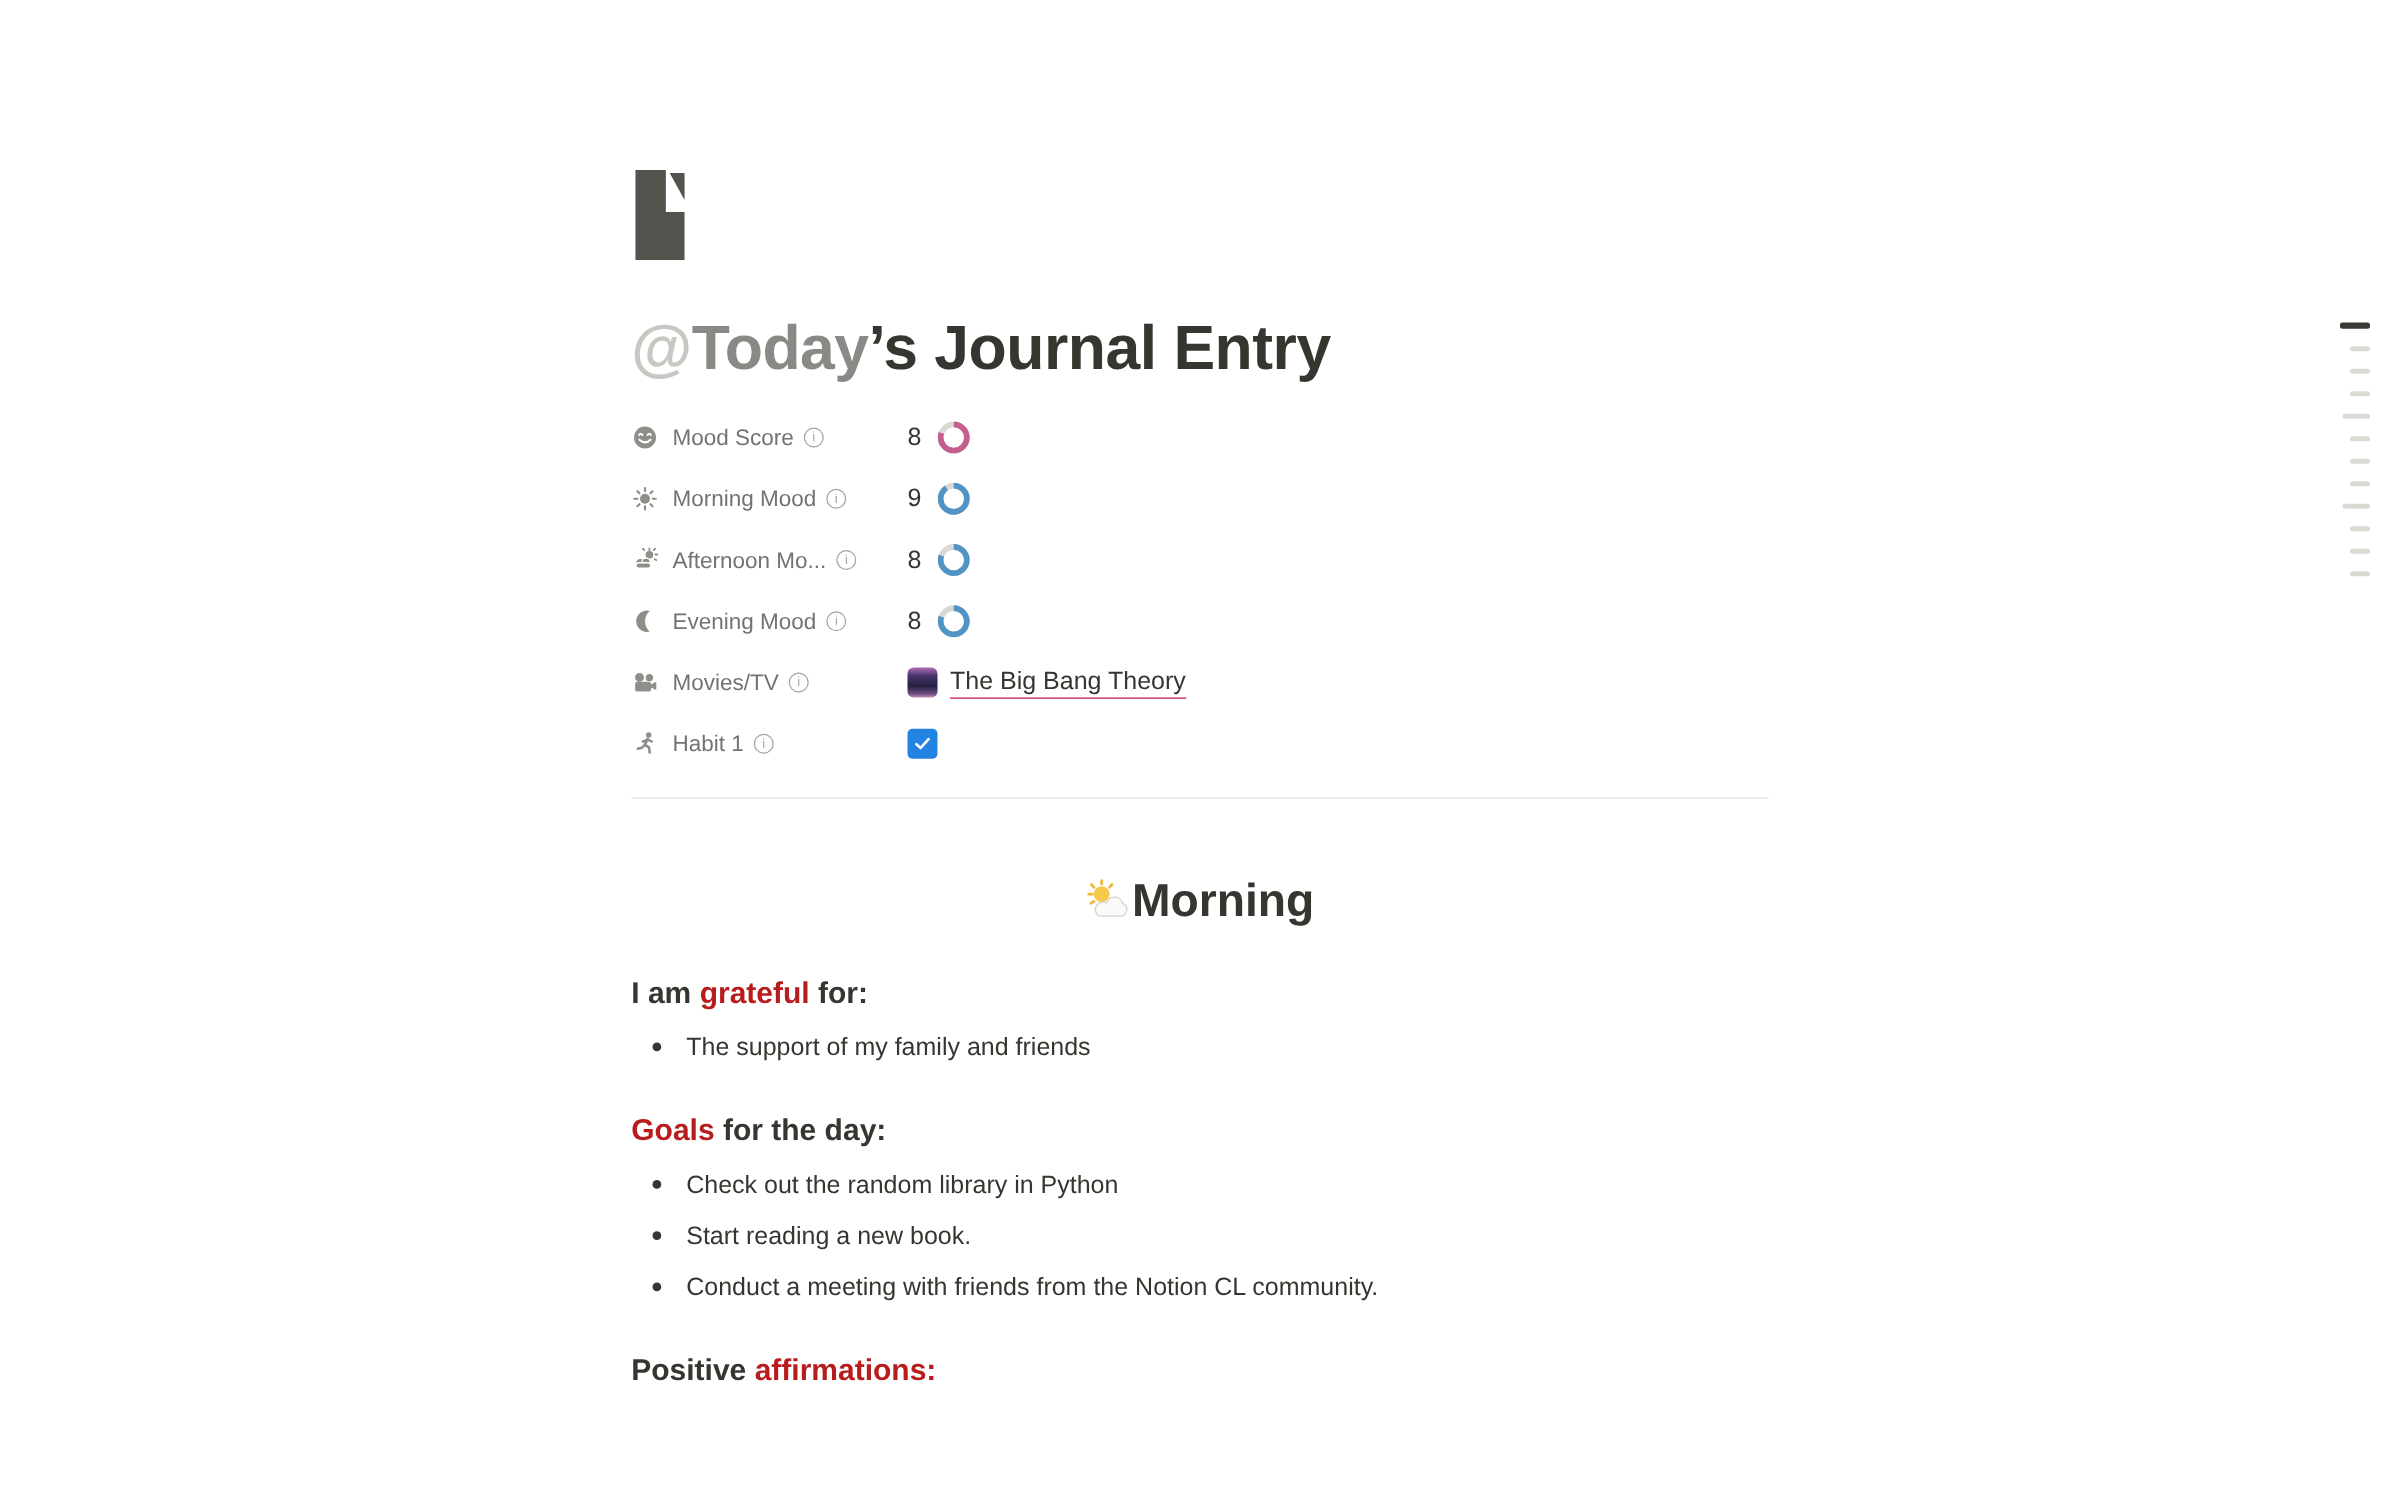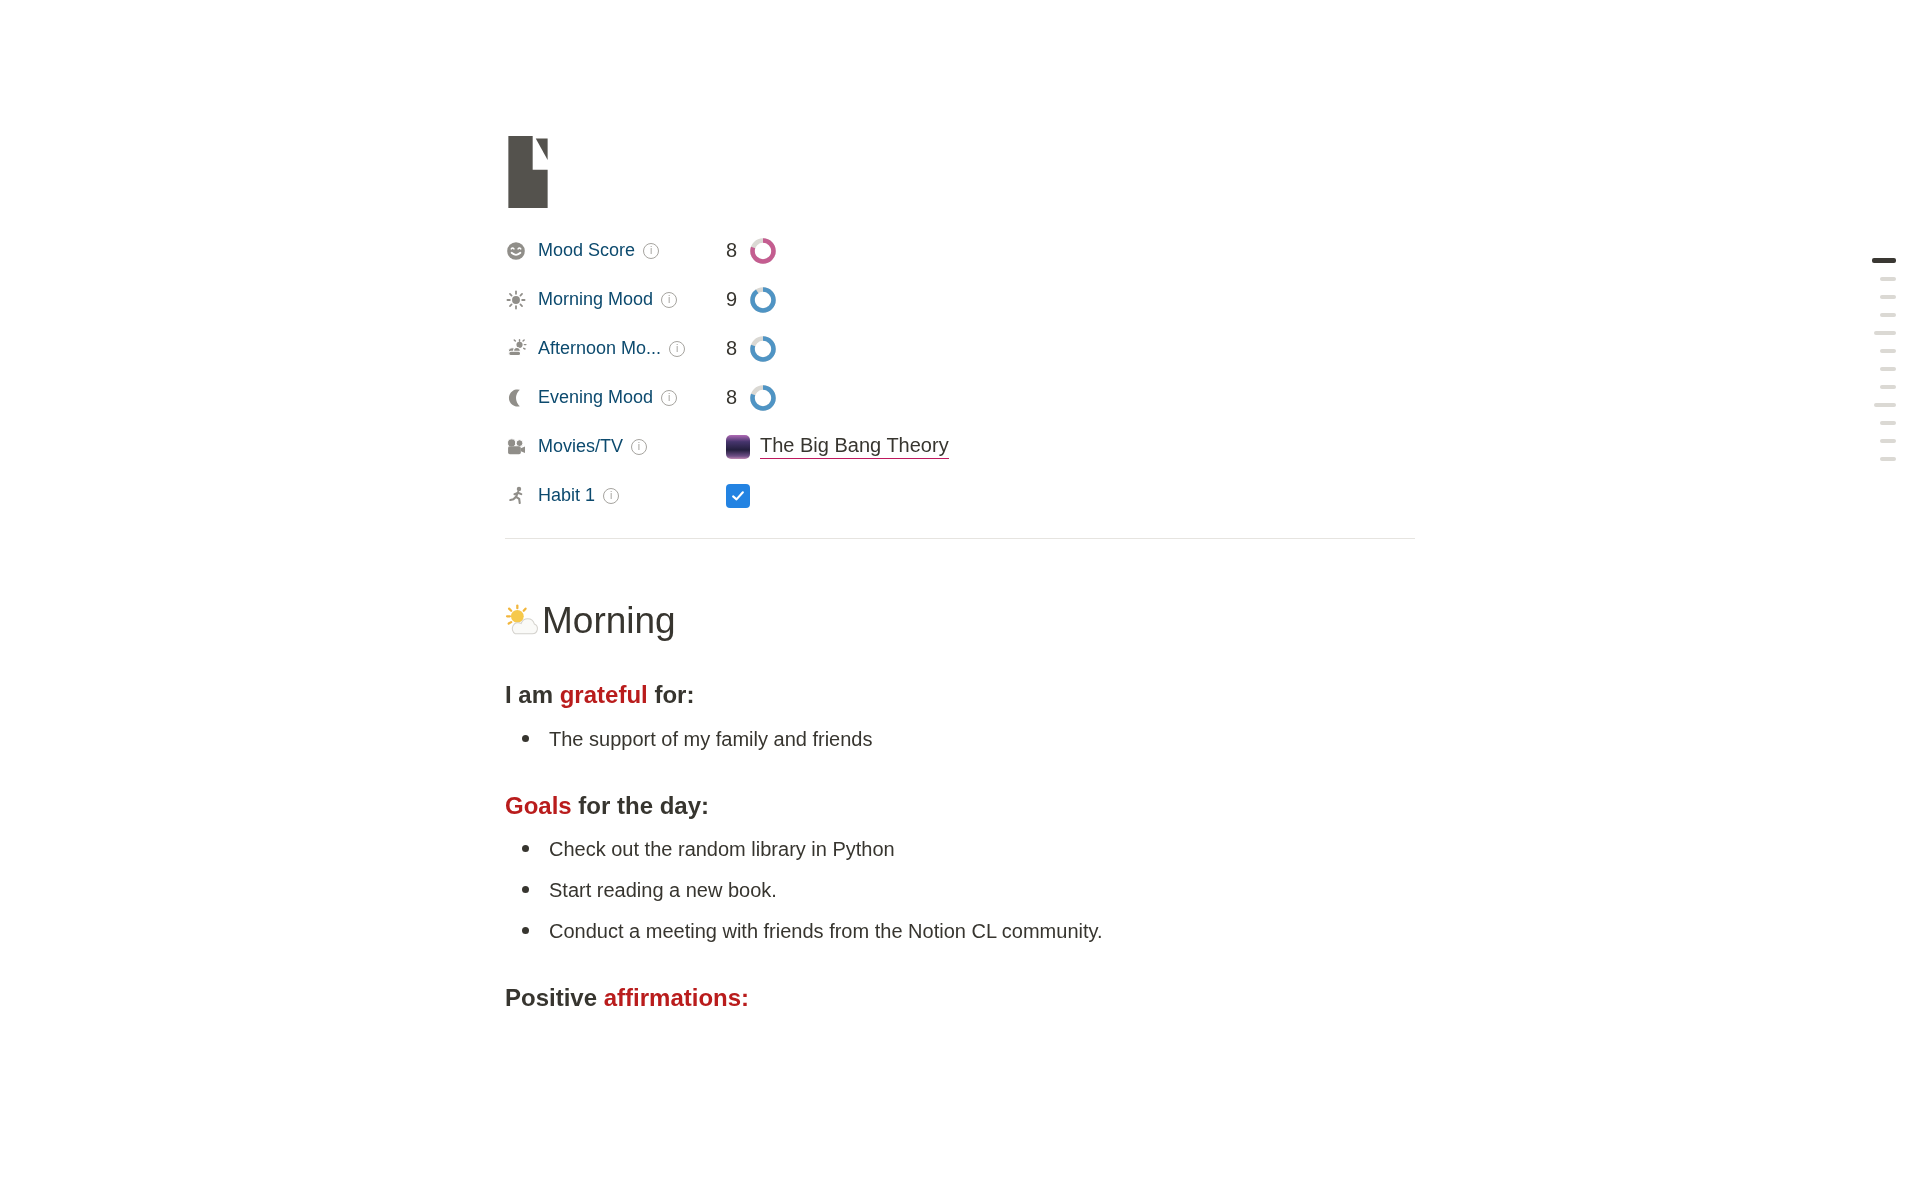--- a/index.html
+++ b/index.html
@@ -20,21 +20,21 @@
     letter-spacing:-0.4px; color:#37352f;
   }
   .mention-at   { color:#c9c7c2; }
   .mention-word { color:#8b8985; }
 
   
   .props { margin-top:18px; }
   .prop-row { display:flex; align-items:center; height:49px; }
   .prop-left { display:flex; align-items:center; width:221px; flex:none; cursor:pointer; }
   .prop-icon { width:22px; height:22px; margin-right:11px; flex:none; }
-  .prop-label { font-size:18px; color:#0c4a6e; white-space:nowrap; }
+  .prop-label { font-size:18px; color:#737373; white-space:nowrap; }
   .info-badge {
     width:16px; height:16px; margin-left:8px; flex:none;
     border:1px solid #a6a49f; border-radius:50%; color:#a6a49f;
     font-size:10.5px; line-height:1; display:inline-flex; align-items:center; justify-content:center;
     cursor:pointer;
   }
   .prop-value { display:flex; align-items:center; font-size:20px; color:#37352f; }
   .pv-num { display:inline-block; min-width:15px; }
   .ring { margin-left:9px; display:block; }
   .thumb {
@@ -46,22 +46,22 @@
   }
   .checkbox {
     width:24px; height:24px; border-radius:4px; background:#2383e2;
     display:flex; align-items:center; justify-content:center; cursor:pointer;
   }
 
   .divider { border:none; border-top:1px solid #e6e4e0; margin:18px 0 0 0; }
 
   
   .h1-heading {
-    margin:60px 0 0 0; font-size:37px; font-weight:400; color:#37352f;
-    display:flex; align-items:center; line-height:1.2;
+    margin:60px 0 0 0; font-size:37px; font-weight:700; color:#37352f;
+    display:flex; align-items:center; line-height:1.2;justify-content:center;
   }
   .h1-emoji { width:37px; height:37px; flex:none; display:block; }
   .sub-head { margin:36px 0 0 0; font-size:24px; font-weight:700; color:#37352f; line-height:1.3; }
   .accent { color:#b91c1c; }
 
   .blist { list-style:none; margin:14px 0 0 0; padding:0; }
   .blist li {
     position:relative; padding-left:44px; font-size:20px; line-height:1.45;
     margin-bottom:12px; color:#37352f;
   }
@@ -82,20 +82,23 @@
 </head>
 <body>
 
 <div class="content">
 
   <svg class="page-icon" viewBox="0 0 42 77" xmlns="http://www.w3.org/2000/svg">
     <path d="M0 0 H26 V36 H42 V77 H0 Z" fill="#54524d"></path>
     <path d="M29.3 2.6 L42 2.6 L42 25.6 Z" fill="#54524d"></path>
   </svg>
 
+  <h1 class="page-title">
+    <span class="mention-at">@</span><span class="mention-word">Today</span><span>’s Journal Entry</span>
+  </h1>
 
   <div class="props">
 
     <div class="prop-row">
       <div class="prop-left">
         <svg class="prop-icon" viewBox="0 0 20 20">
           <circle cx="10" cy="10" r="8" fill="#908e89"></circle>
           <path d="M5.7 8.1 q1.2 -1.7 2.4 0" stroke="#fff" stroke-width="1.4" fill="none" stroke-linecap="round"></path>
           <path d="M11.9 8.1 q1.2 -1.7 2.4 0" stroke="#fff" stroke-width="1.4" fill="none" stroke-linecap="round"></path>
           <path d="M6 11.6 q4 3.8 8 0" stroke="#fff" stroke-width="1.6" fill="none" stroke-linecap="round"></path>

